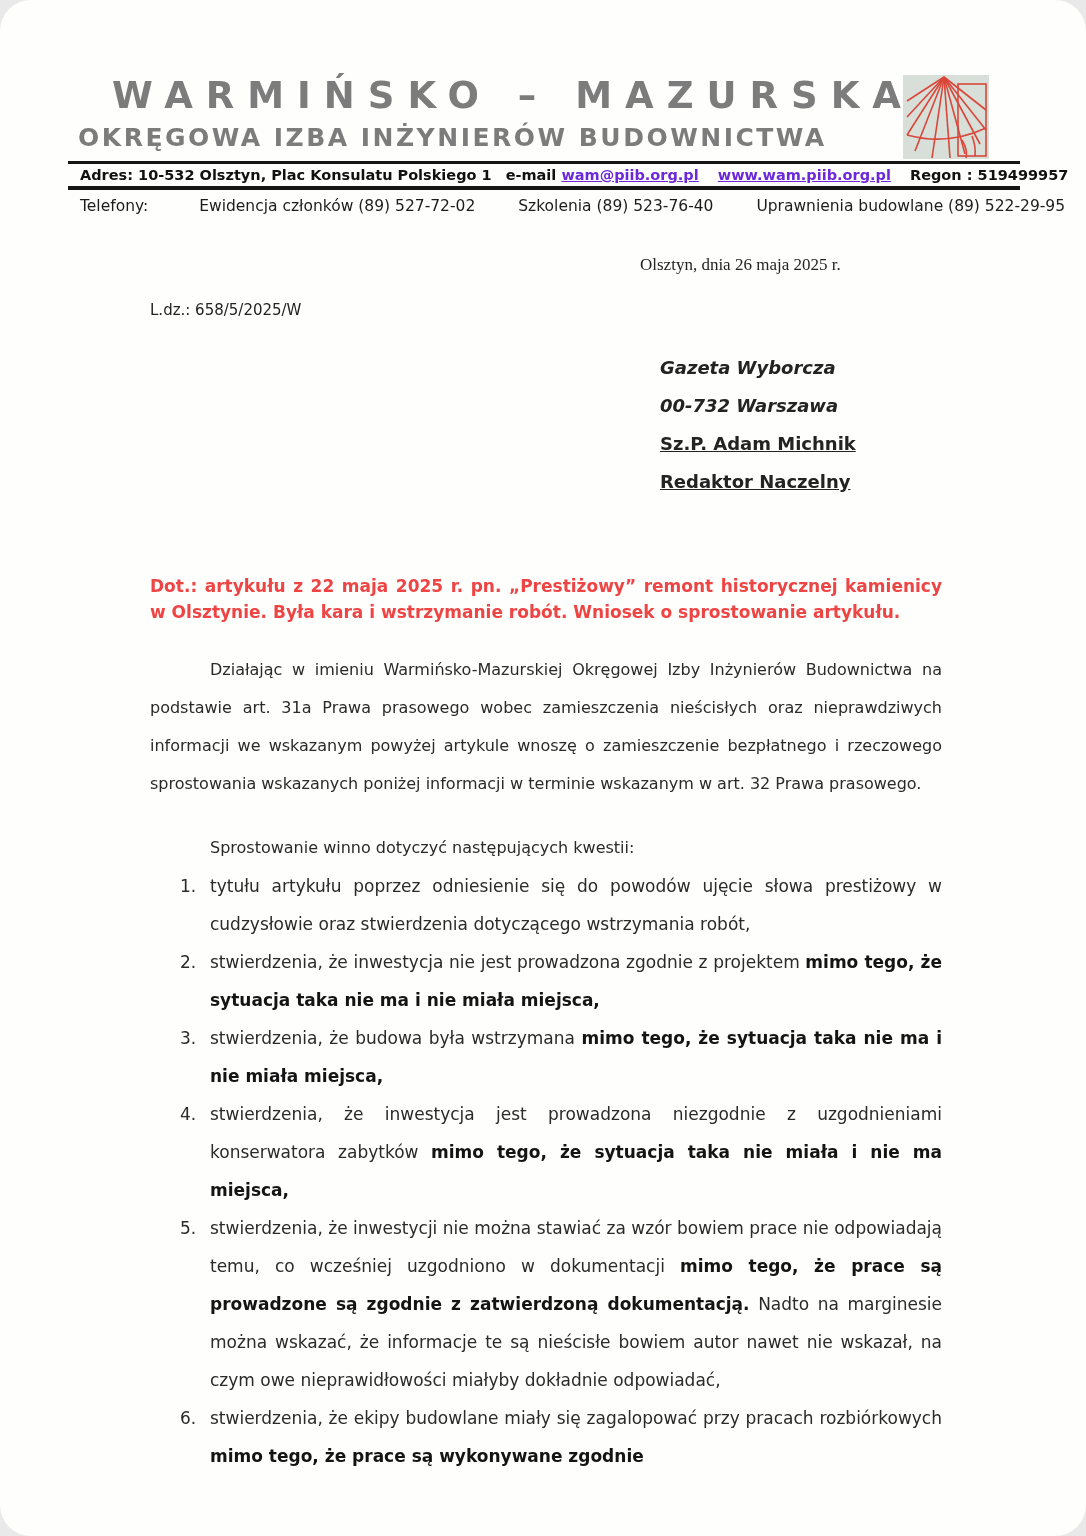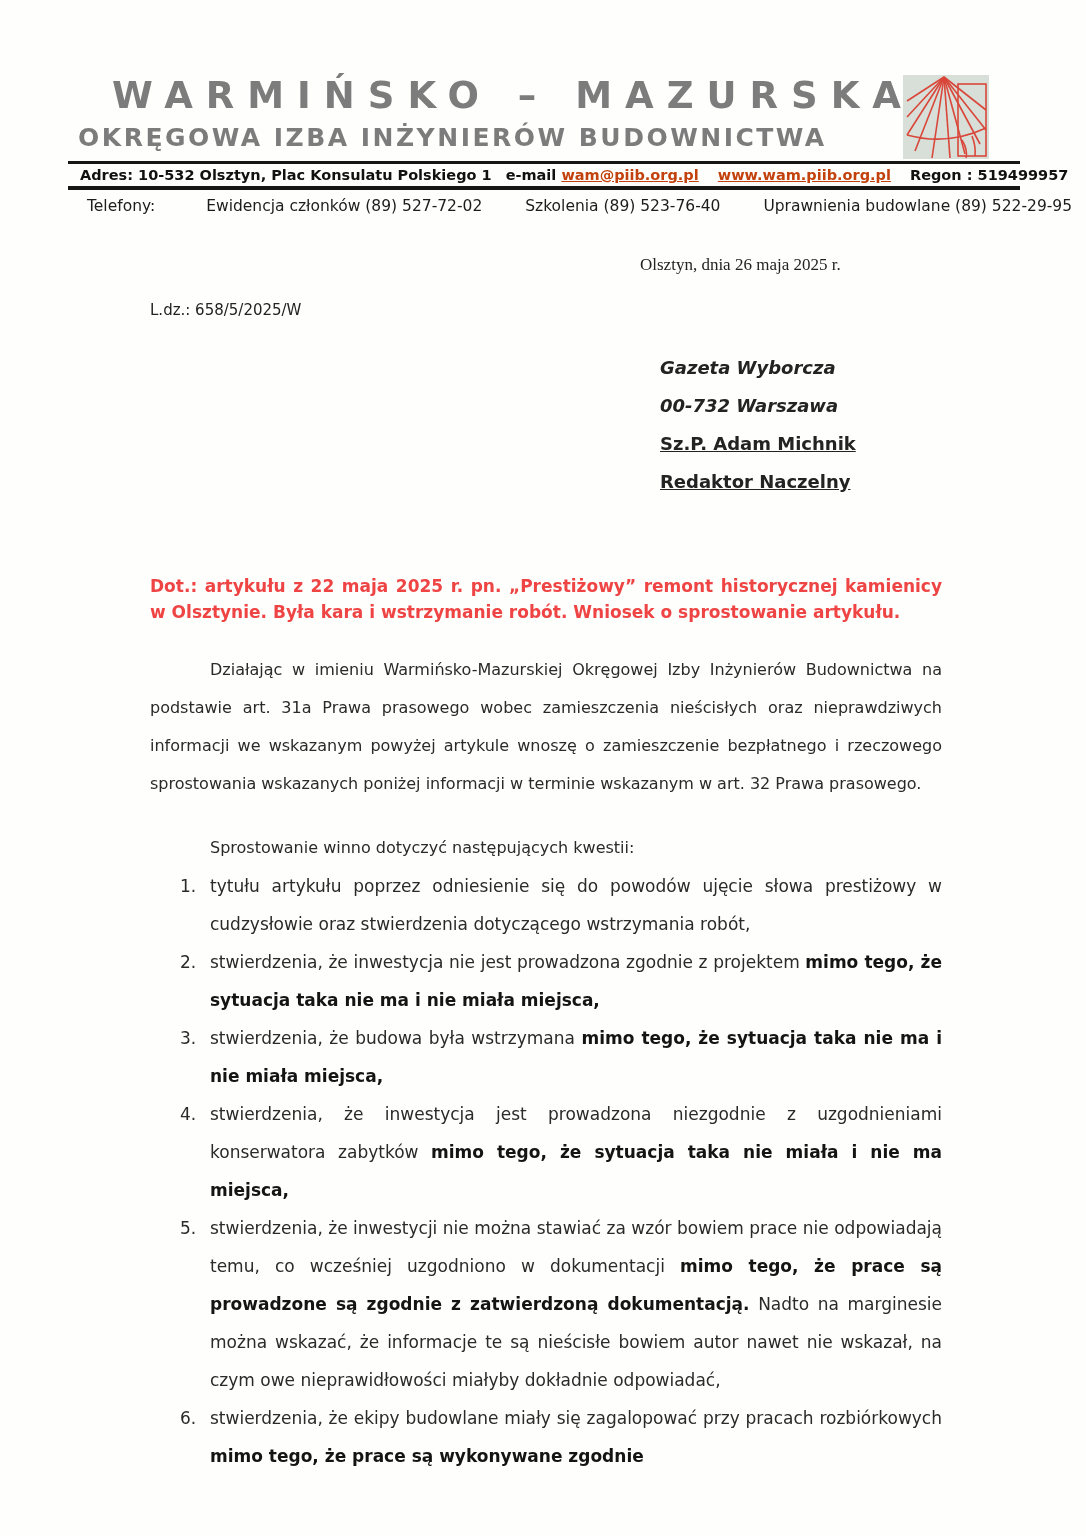--- a/index.html
+++ b/index.html
@@ -6,20 +6,21 @@
   html, body { background: #e9e9e9; }
   body { font-family: "DejaVu Sans", "Liberation Sans", sans-serif; }
   .page {
     position: relative;
     width: 1086px;
     height: 1536px;
     margin: 0 auto;
     background: #fefefd;
     color: #232323;
     overflow: hidden;
+    border-radius: 31px;
   }
   
   .letterhead {
     position: relative;
     padding: 74px 68px 0 78px;
   }
   .org-line1 {
     margin-left: 34px;
     font-size: 37px;
     font-weight: 700;
@@ -48,33 +49,33 @@
   .address-row {
     margin: 0 66px 0 68px;
     padding: 3px 0 3px 12px;
     font-size: 14.5px;
     font-weight: 700;
     color: #111;
     white-space: nowrap;
   }
   .address-row .gap { display: inline-block; width: 14px; }
   .address-row a {
-    color: #c2410c;
+    color: #6d28d9;
     text-decoration: underline;
     font-weight: 700;
   }
   .phones-row {
     margin: 0 66px 0 68px;
     padding: 7px 0 0 12px;
     font-size: 15.5px;
     color: #1c1c1c;
     white-space: nowrap;
   }
   .phones-row .ph { margin-right: 38px; }
-  .phones-row .ph-label { margin-right: 46px; margin-left: 7px; }
+  .phones-row .ph-label { margin-right: 46px; }
   
   .date-line {
     margin: 40px 0 0 640px;
     font-size: 17px;
     font-family: Liberation Serif, serif;
   }
   .ref-line {
     margin: 26px 0 0 150px;
     font-size: 15px;
   }

